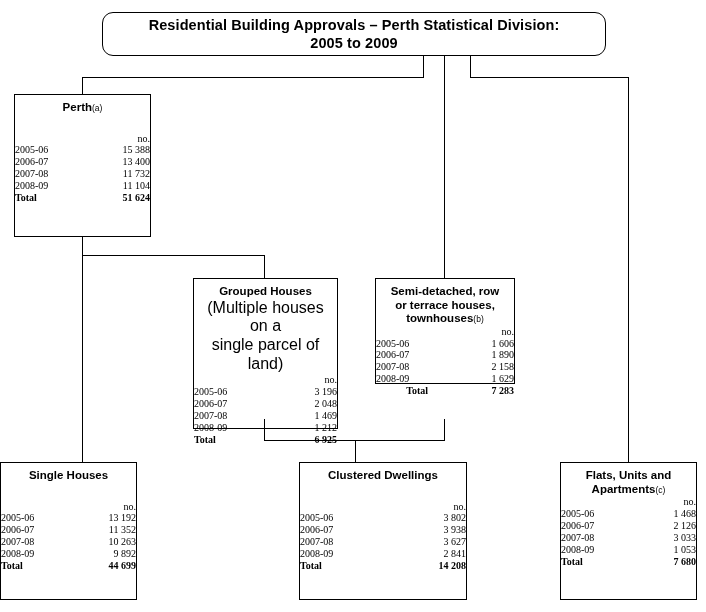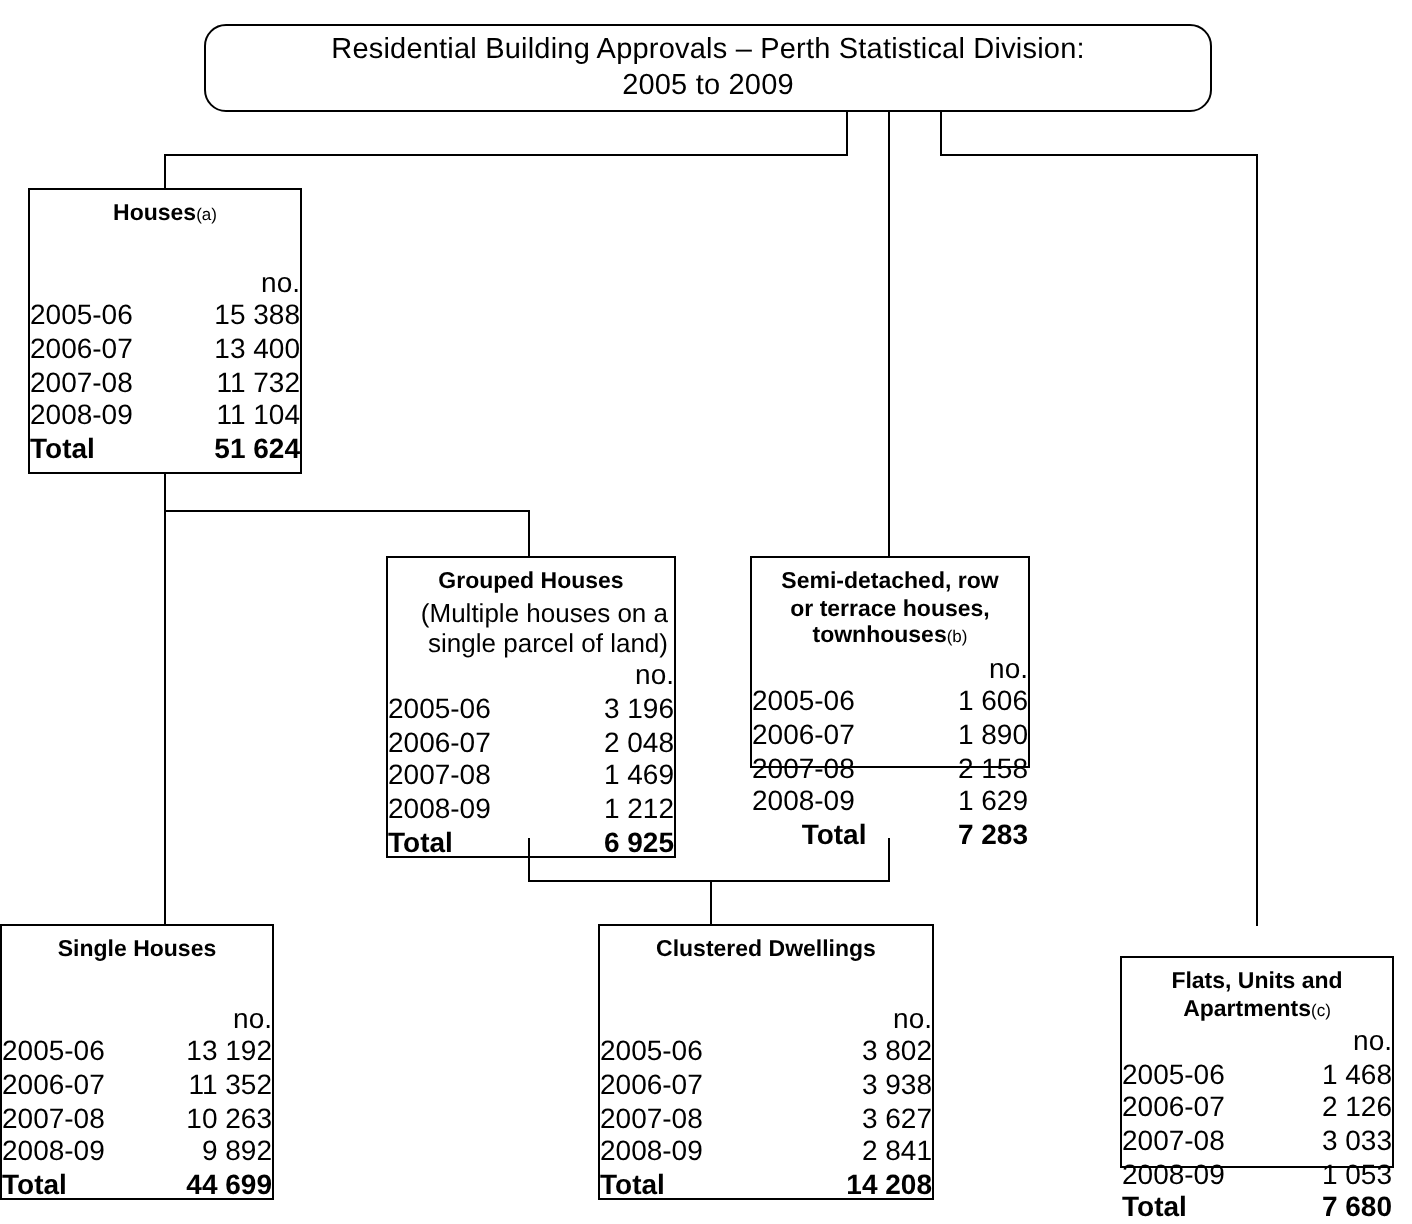--- a/index.html
+++ b/index.html
@@ -33,47 +33,48 @@
   }
   .title-box {
     border-radius: 11px;
     display: flex;
     align-items: center;
     justify-content: center;
     text-align: center;
   }
   .title-text {
     font-size: 14.5px;
-    font-weight: normal;
+    font-weight: bold;
     line-height: 1.25;
     letter-spacing: 0.1px;
   }
   .node-head {
     text-align: center;
     font-size: 11.5px;
     font-weight: bold;
     line-height: 1.18;
     padding: 0 3px;
   }
   .node-sub {
-    text-align: right;
-    font-size: 13px;
+    text-align: center;
+    font-size: 16px;
     font-weight: normal;
     line-height: 1.18;
     padding: 0 3px;
   }
   .foot-note {
     font-size: 8.5px;
     font-weight: normal;
     vertical-align: baseline;
   }
   table.vals {
     border-collapse: collapse;
-    font-size: 14px;
+    font-size: 10px;
     width: 100%;
+    font-family: Liberation Serif, serif;
   }
   table.vals td {
     padding: 0 0 0 0;
     line-height: 1.19;
     white-space: nowrap;
   }
   td.yr { text-align: left; padding-left: 11px; }
   td.no { text-align: right; padding-right: 11px; }
   tr.unit td { text-align: right; }
   tr.total td { font-weight: bold; margin-left: 48px; }
@@ -98,21 +99,21 @@
 
   <div class="ln h" style="left:82px;  top:77px; width:342px;"></div>
   <div class="ln v" style="left:82px;  top:77px; height:17px;"></div>
 
   <div class="ln h" style="left:470px; top:77px; width:159px;"></div>
   <div class="ln v" style="left:628px; top:77px; height:386px;"></div>
 
   <div class="box" style="left:14px; top:94px; width:137px; height:143px;">
     <div class="pad-top-sm"></div>
     <div class="node-head">
-      <span>Houses</span><span class="foot-note">(a)</span>
+      <span>Perth</span><span class="foot-note">(a)</span>
     </div>
     <div class="pad-top-lg"></div>
     <table class="vals">
       <tbody>
           <tr class="unit">
         <td class="yr"></td>
         <td class="no">no.</td>
       </tr>
       <tr>
         <td class="yr">2005-06</td>
@@ -280,21 +281,21 @@
         <td class="no">2 841</td>
       </tr>
       <tr class="total">
         <td class="yr">Total</td>
         <td class="no">14 208</td>
       </tr>
     </tbody>
       </table>
   </div>
 
-  <div class="box" style="left:560px; top:478px; width:137px; height:106px;">
+  <div class="box" style="left:560px; top:462px; width:137px; height:138px;">
     <div class="pad-top-sm"></div>
     <div class="node-head">Flats, Units and</div>
     <div class="node-head">
       <span>Apartments</span><span class="foot-note">(c)</span>
     </div>
     <table class="vals">
       <tbody>
           <tr class="unit">
         <td class="yr"></td>
         <td class="no">no.</td>

